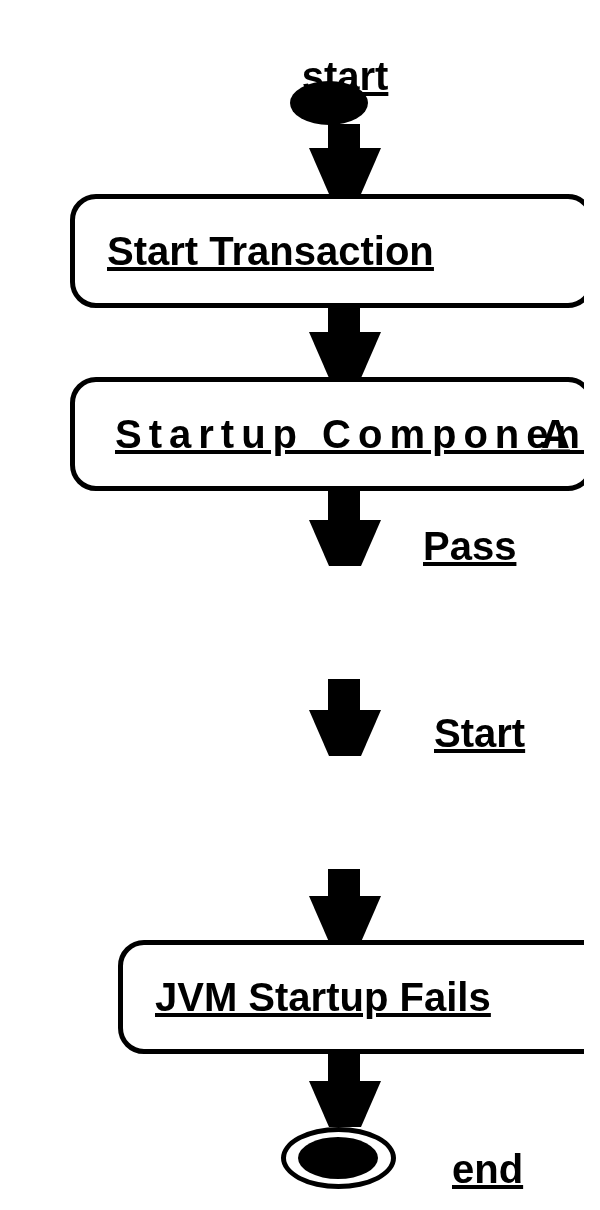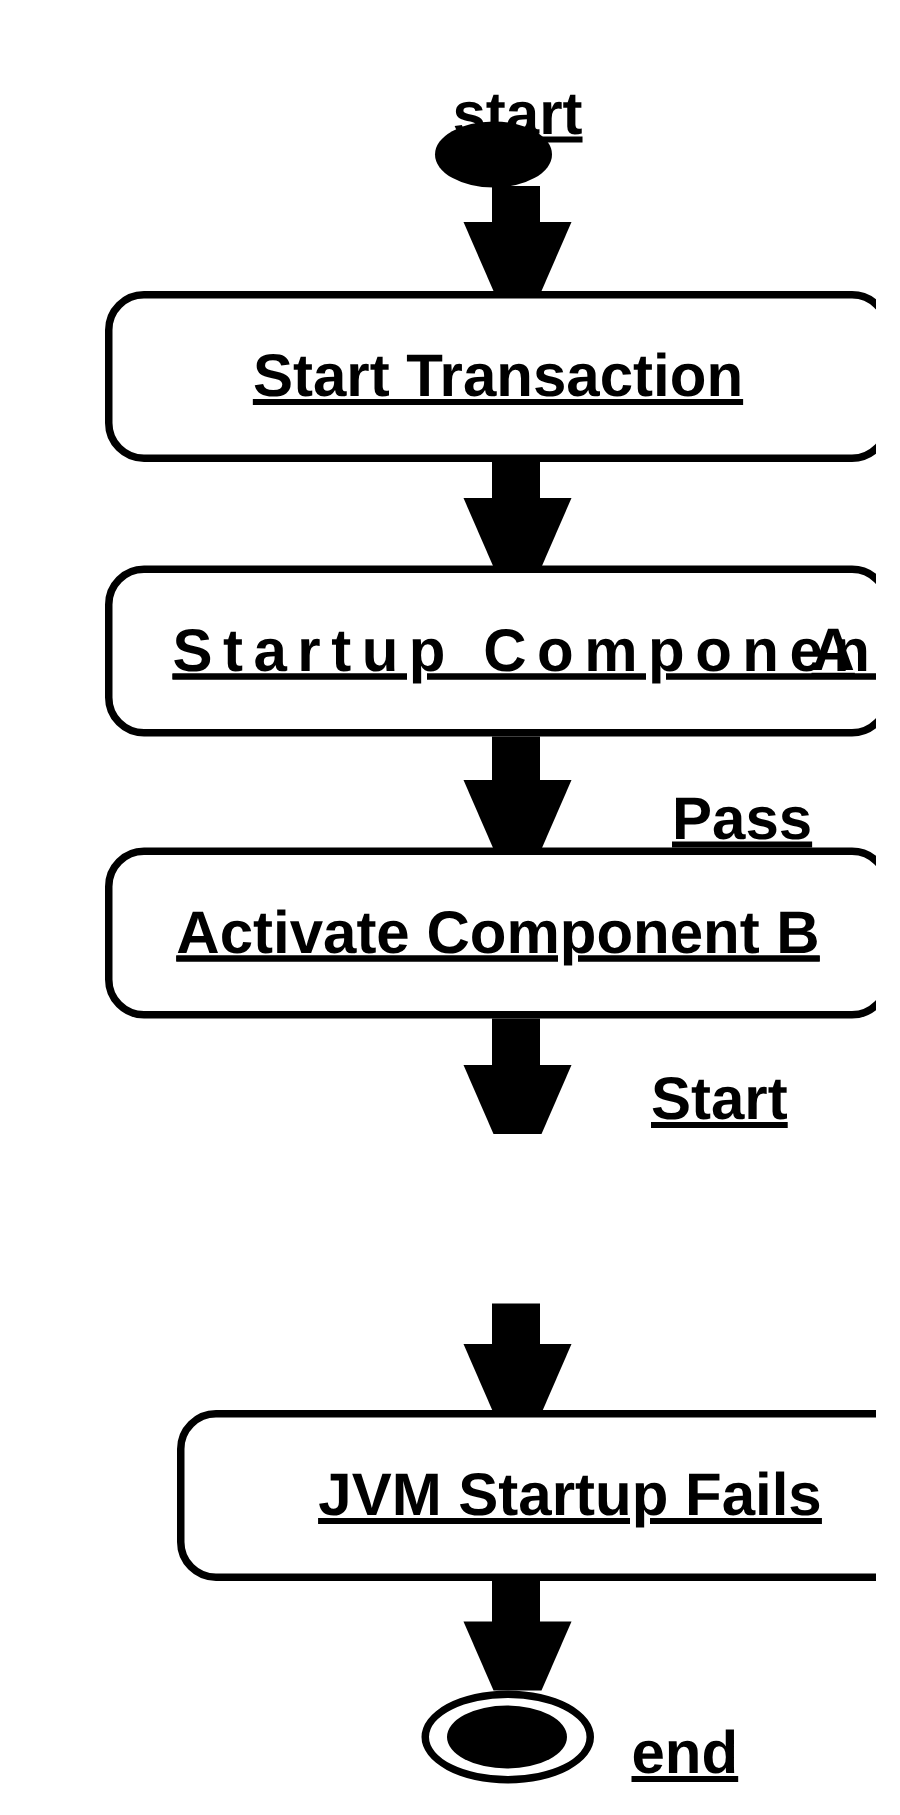--- a/index.html
+++ b/index.html
@@ -55,21 +55,21 @@
   .node-box {
     position: absolute;
     left: 38px;
     width: 524px;
     height: 114px;
     border: 5px solid #000;
     border-radius: 26px;
     background: #fff;
     display: flex;
     align-items: center;
-    justify-content: center;
+    justify-content: flex-start;
     font-size: 40px;
     font-weight: bold;
     white-space: nowrap;
     color: #000;
   }
   .box-1 { top: 162px; }
   .box-2 { top: 345px; justify-content: flex-start; padding-left: 24px; overflow: visible; }
   .box-3 { top: 533px; }
   .box-4 { top: 723px; }
   .box-5 { top: 908px; margin-left: 48px; }
@@ -107,23 +107,23 @@
   .line-3 { top: 459px; height: 31px; }
   .head-3 { top: 488px; }
   .line-4 { top: 647px; height: 33px; }
   .head-4 { top: 678px; }
   .line-5 { top: 837px; height: 29px; }
   .head-5 { top: 864px; }
   .line-6 { top: 1022px; height: 29px; }
   .head-6 { top: 1049px; }
 
   .start-label { left: 233px; top: 6px; width: 160px; text-align: center; }
-  .pass-label  { left: 375px; top: 476px; margin-left: 25px; }
+  .pass-label  { left: 375px; top: 476px; }
   .fail-label  { left: 386px; top: 663px; }
-  .end-label   { left: 373px; top: 1099px; }
+  .end-label   { left: 404px; top: 1099px; }
 </style>
 </head>
 <body>
 
 <div class="canvas">
 
   <div class="flow-label start-label">start</div>
   <div class="start-ellipse"></div>
 
   <div class="edge-line line-1"></div>
@@ -138,23 +138,20 @@
 
   <div class="node-box box-2">
     <span class="spread-text">Startup Component</span>
     <span class="overlay-letter">A</span>
   </div>
 
   <div class="edge-line line-3"></div>
   <div class="arrowhead head-3"></div>
   <div class="flow-label pass-label">Pass</div>
 
-  <div class="node-box box-3">
-    <span>Activate Component B</span>
-  </div>
 
   <div class="edge-line line-4"></div>
   <div class="arrowhead head-4"></div>
   <div class="flow-label fail-label">Start</div>
 
 
   <div class="edge-line line-5"></div>
   <div class="arrowhead head-5"></div>
 
   <div class="node-box box-5">

